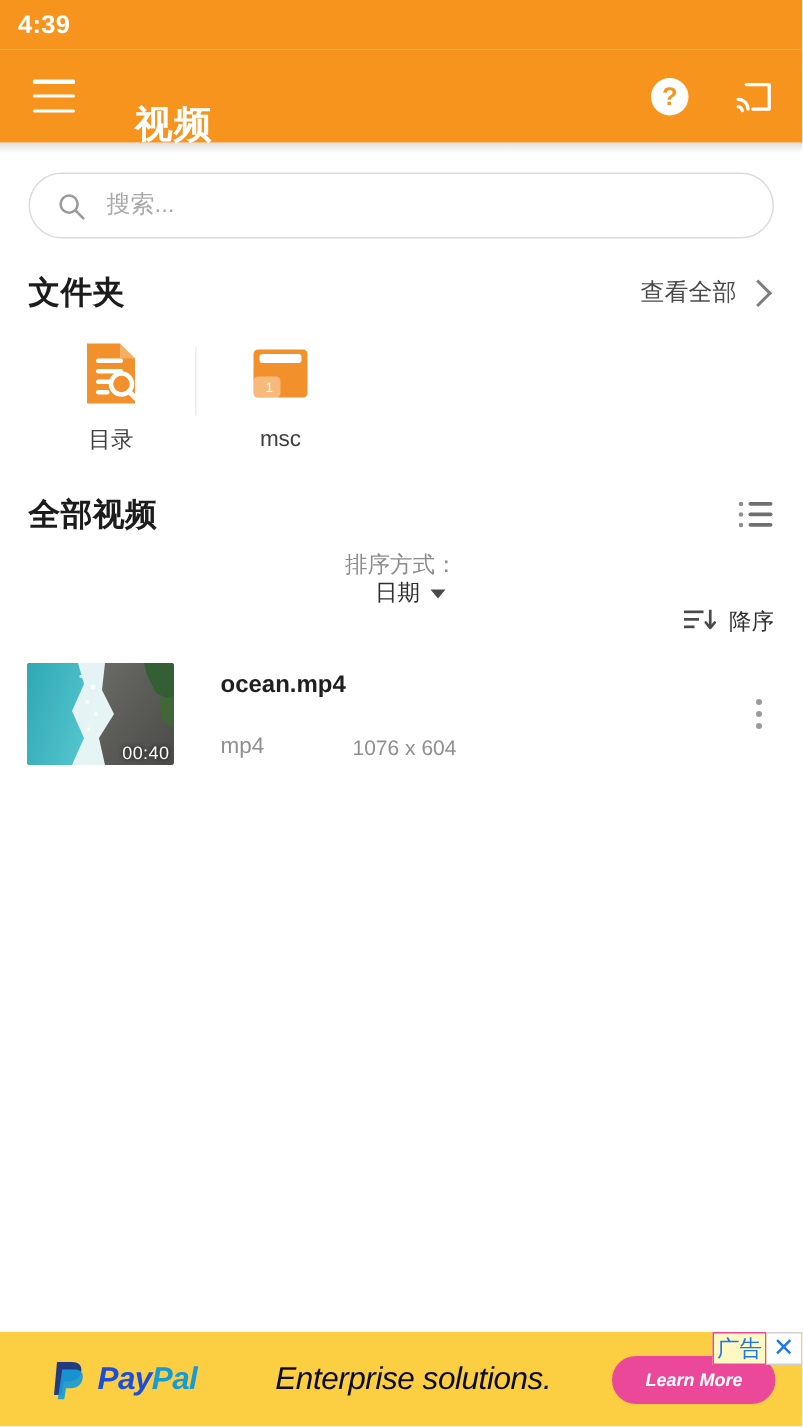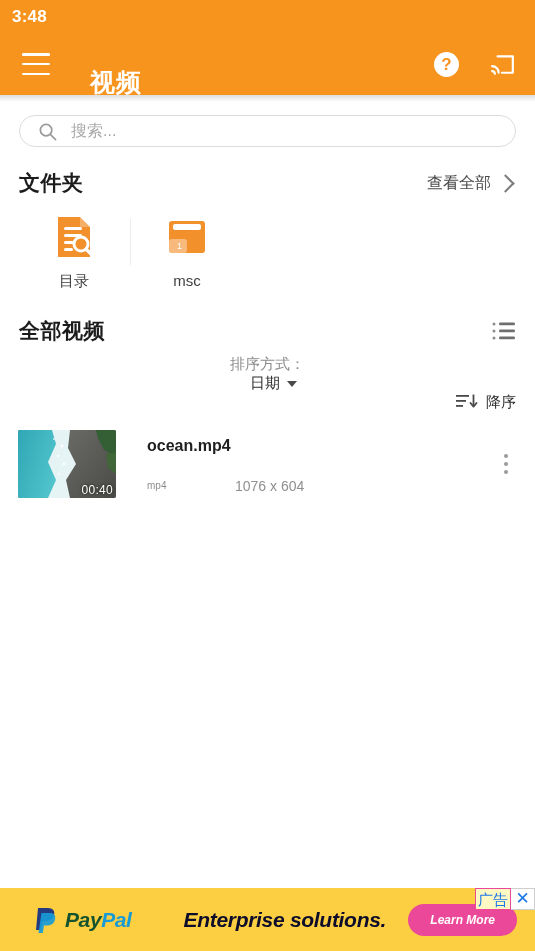--- a/index.html
+++ b/index.html
@@ -93,21 +93,21 @@
   }
 
   .appbar-shadow {
     height: 7px;
     background: linear-gradient(to bottom, rgba(0,0,0,0.13), rgba(0,0,0,0));
   }
   .search-wrap {
     padding: 13px 19px 0 19px;
   }
   .search-box {
-    height: 32px;
+    height: 44px;
     border: 1px solid #dcdcdc;
     border-radius: 23px;
     display: flex;
     align-items: center;
     padding: 0 18px;
     box-sizing: border-box;
     background: #ffffff;
   }
   .search-icon {
     width: 19px;
@@ -281,21 +281,21 @@
     font-weight: bold;
     color: #1f1f1f;
     margin-top: 2px;
   }
   .video-sub {
     margin-top: 23px;
     display: flex;
     align-items: center;
   }
   .video-format {
-    font-size: 10px;
+    font-size: 15px;
     color: #8f8f8f;
     width: 88px;
   }
   .video-res {
     font-size: 14px;
     color: #8f8f8f;
   }
   .kebab {
     width: 26px;
     height: 30px;
@@ -334,26 +334,26 @@
   }
   .pp-logo { display: flex; align-items: center; flex: 0 0 auto; }
   .pp-mark { width: 24px; height: 27px; }
   .pp-word {
     margin-left: 7px;
     font-size: 21px;
     font-weight: bold;
     font-style: italic;
     letter-spacing: -0.4px;
   }
-  .pp-pay { color: #14532d; }
+  .pp-pay { color: #1d4ed8; }
   .pp-pal { color: #179BD7; }
   .ad-text {
     margin-left: 52px;
     font-size: 21px;
-    font-weight: bold;
+    font-weight: normal;
     color: #0d0d2b;
     letter-spacing: -0.3px;
     font-style: italic;
   }
   .ad-cta {
     margin-left: auto;
     background: #ec4899;
     color: #ffffff;
     font-size: 12px;
     font-weight: bold;
@@ -391,21 +391,21 @@
     border: 1px solid #cfcfcf;
     border-left: none;
     box-sizing: border-box;
     cursor: pointer;
   }
 </style>
 </head>
 <body>
 
 <div class="statusbar">
-  <span class="status-time">3:48</span>
+  <span class="status-time">4:39</span>
 </div>
 
 <div class="appbar">
   <div class="hamburger">
     <span></span>
     <span></span>
     <span></span>
   </div>
   <div class="appbar-title">视频</div>
   <div class="appbar-actions">

